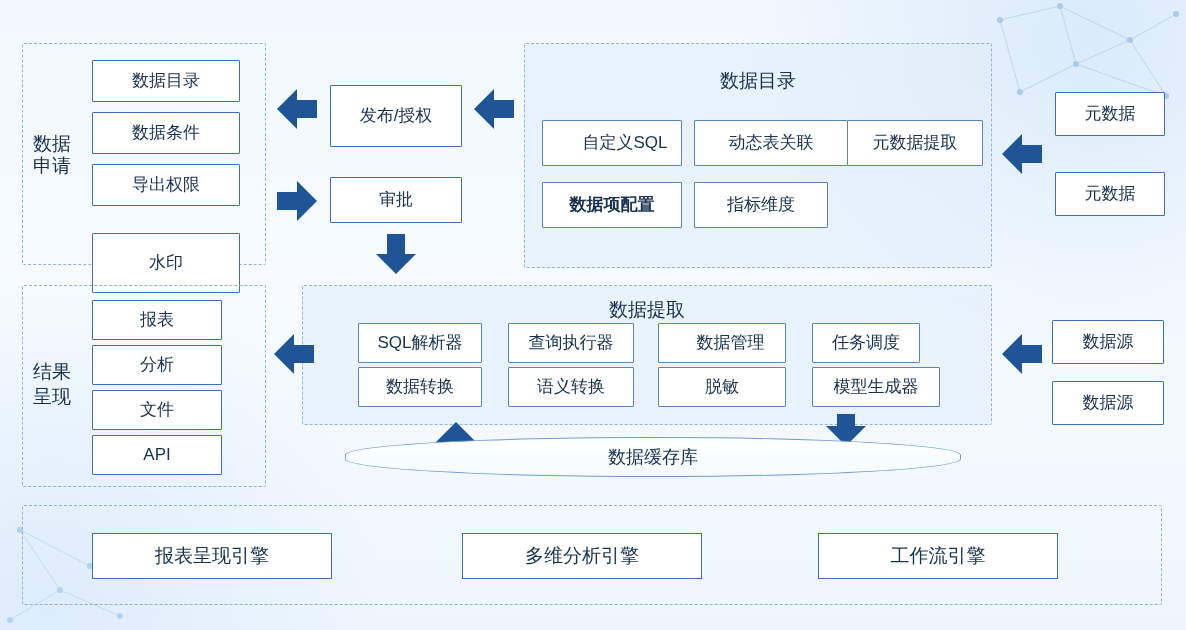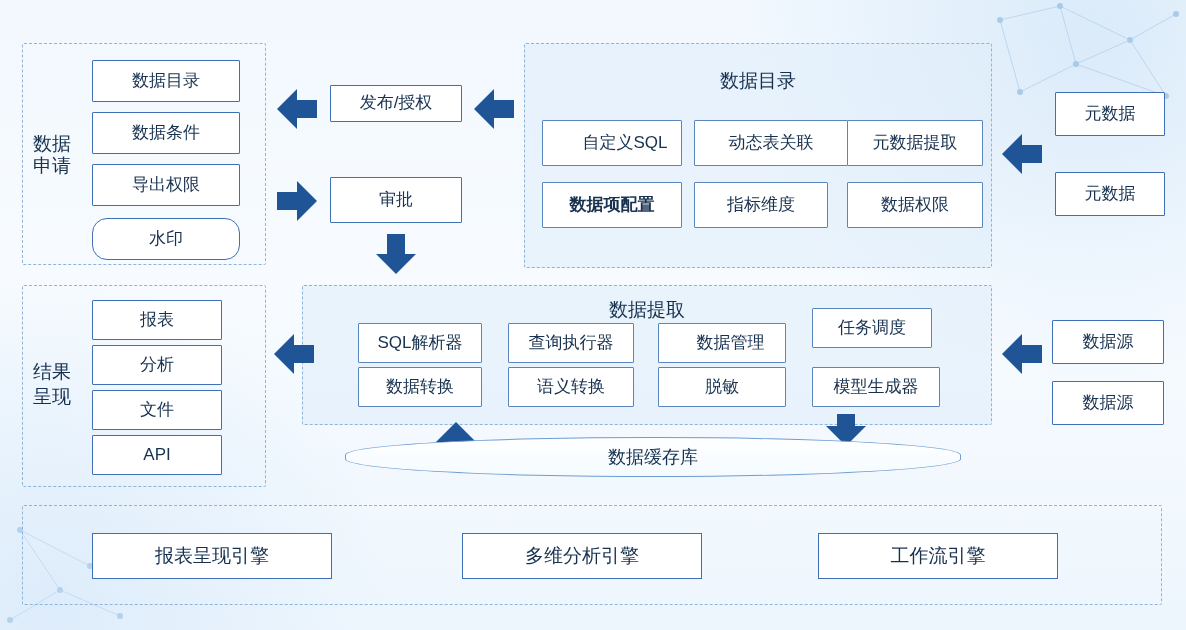--- a/index.html
+++ b/index.html
@@ -144,41 +144,41 @@
 
   <div class="cell" style="left:92px; top:60px; width:148px; height:42px;">
     <span>数据目录</span>
   </div>
   <div class="cell" style="left:92px; top:112px; width:148px; height:42px;">
     <span>数据条件</span>
   </div>
   <div class="cell" style="left:92px; top:164px; width:148px; height:42px;">
     <span>导出权限</span>
   </div>
-  <div class="cell" style="left:92px; top:218px; width:148px; height:42px;border-radius:15px;">
+  <div class="cell" style="left:92px; top:233px; width:148px; height:60px;">
     <span>水印</span>
   </div>
 
   <div class="group-dashed" style="left:22px; top:285px; width:244px; height:202px;"></div>
   <div class="vlabel" style="left:30px; top:310px; width:44px; height:150px; line-height:1.3;">结果呈现</div>
 
   <div class="cell" style="left:92px; top:300px; width:130px; height:40px;">
     <span>报表</span>
   </div>
   <div class="cell" style="left:92px; top:345px; width:130px; height:40px;">
     <span>分析</span>
   </div>
   <div class="cell" style="left:92px; top:390px; width:130px; height:40px;">
     <span>文件</span>
   </div>
   <div class="cell" style="left:92px; top:435px; width:130px; height:40px;">
     <span>API</span>
   </div>
 
-  <div class="cell" style="left:330px; top:85px; width:132px; height:37px;">
+  <div class="cell" style="left:330px; top:85px; width:132px; height:62px;">
     <span>发布/授权</span>
   </div>
   <div class="cell" style="left:330px; top:177px; width:132px; height:46px;">
     <span>审批</span>
   </div>
 
   <div class="arrow" style="left:275px; top:85px;">
     <svg width="44" height="48" viewBox="0 0 44 48">
         <path d="M2,24 L22,4 L22,15 L42,15 L42,33 L22,33 L22,44 Z" fill="#1f5597"></path>
       </svg>
@@ -213,43 +213,40 @@
   </div>
   <div class="cell thin" style="left:847px; top:120px; width:136px; height:46px;">
     <span>元数据提取</span>
   </div>
   <div class="cell thin" style="left:542px; top:182px; width:140px; height:46px;font-weight:bold;">
     <span>数据项配置</span>
   </div>
   <div class="cell thin" style="left:694px; top:182px; width:134px; height:46px;">
     <span>指标维度</span>
   </div>
-  <div class="cell thin" style="left:847px; top:182px; width:136px; height:46px;">
-    <span>数据权限</span>
-  </div>
 
   <div class="arrow" style="left:1000px; top:130px;">
     <svg width="44" height="48" viewBox="0 0 44 48">
         <path d="M2,24 L22,4 L22,15 L42,15 L42,33 L22,33 L22,44 Z" fill="#1f5597"></path>
       </svg>
   </div>
 
   <div class="group-dashed group-tint" style="left:302px; top:285px; width:690px; height:140px;"></div>
   <div class="section-title" style="left:302px; top:297px; width:690px;">数据提取</div>
 
   <div class="cell thin" style="left:358px; top:323px; width:124px; height:40px;">
     <span>SQL解析器</span>
   </div>
   <div class="cell thin" style="left:508px; top:323px; width:126px; height:40px;">
     <span>查询执行器</span>
   </div>
   <div class="cell thin" style="left:658px; top:323px; width:128px; height:40px;padding-left:17px;">
     <span>数据管理</span>
   </div>
-  <div class="cell thin" style="left:812px; top:308px; width:120px; height:40px;">
+  <div class="cell thin" style="left:812px; top:323px; width:108px; height:40px;">
     <span>任务调度</span>
   </div>
   <div class="cell thin" style="left:358px; top:367px; width:124px; height:40px;">
     <span>数据转换</span>
   </div>
   <div class="cell thin" style="left:508px; top:367px; width:126px; height:40px;">
     <span>语义转换</span>
   </div>
   <div class="cell thin" style="left:658px; top:367px; width:128px; height:40px;">
     <span>脱敏</span>

